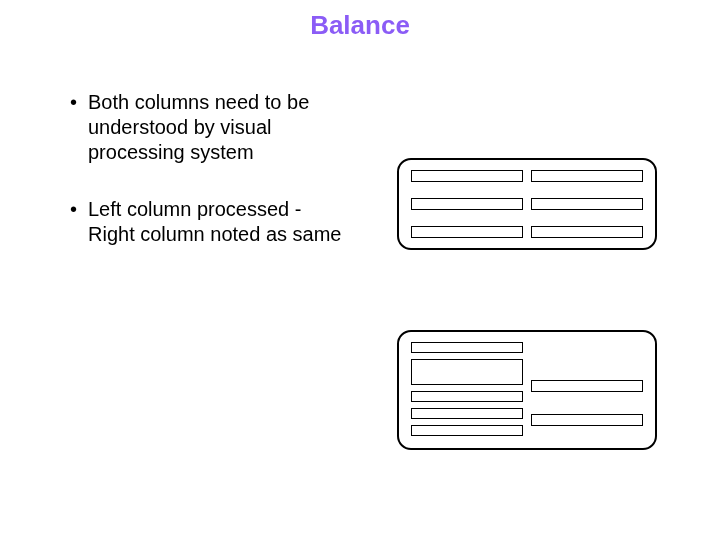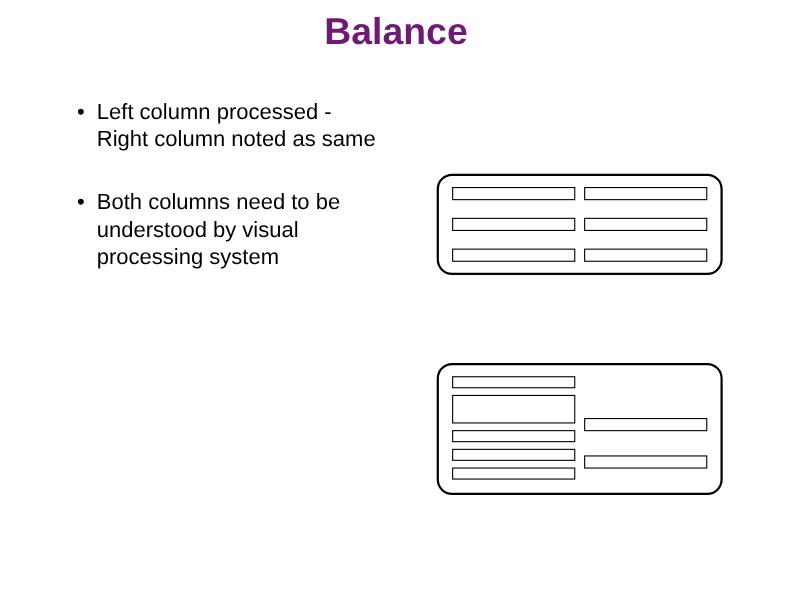--- a/index.html
+++ b/index.html
@@ -1,18 +1,18 @@
 <!DOCTYPE html>
 <html><head>
   <meta charset="utf-8">
   <style>
     * { box-sizing: border-box; margin: 0; padding: 0; }
     html, body { width: 720px; height: 540px; background: #fff; font-family: "Comic Sans MS", "Comic Sans", cursive, sans-serif; color: #000; overflow: hidden; }
     .slide { position: relative; width: 720px; height: 540px; }
-    .title { position: absolute; top: 10px; left: 0; right: 0; text-align: center; font-size: 34px; font-weight: bold; color: #701a75; }
+    .title { position: absolute; top: 10px; left: 0; right: 0; text-align: center; font-size: 26px; font-weight: bold; color: #8b5cf6; }
     .bullets { position: absolute; left: 70px; top: 90px; width: 280px; font-size: 20px; line-height: 1.25; }
     .bullets li { list-style: none; position: relative; padding-left: 18px; margin-bottom: 32px; }
     .bullets li::before { content: "•"; position: absolute; left: 0; top: 0; }
     .panel { position: absolute; border: 2px solid #000; border-radius: 14px; background: #fff; }
     .panel.a { left: 397px; top: 158px; width: 260px; height: 92px; }
     .panel.b { left: 397px; top: 330px; width: 260px; height: 120px; }
     .col { position: absolute; top: 10px; bottom: 10px; }
     .panel.a .col { display: flex; flex-direction: column; justify-content: space-between; }
     .bar { height: 12px; border: 1px solid #000; background: #fff; }
     .panel.a .col.left  { left: 12px;  width: 112px; }
@@ -23,22 +23,22 @@
     .panel.b .col.right { right: 12px; width: 112px; }
     .panel.b .col.right .bar { position: absolute; left: 0; right: 0; }
   </style>
 </head>
 <body>
 
 <div class="slide">
   <div class="title">Balance</div>
 
   <ul class="bullets">
+    <li>Both columns need to be understood by visual processing system</li>
     <li>Left column processed - Right column noted as same</li>
-    <li>Both columns need to be understood by visual processing system</li>
   </ul>
 
   <div class="panel a">
     <div class="col left">
       <div class="bar"></div>
       <div class="bar"></div>
       <div class="bar"></div>
     </div>
     <div class="col right">
       <div class="bar"></div>

